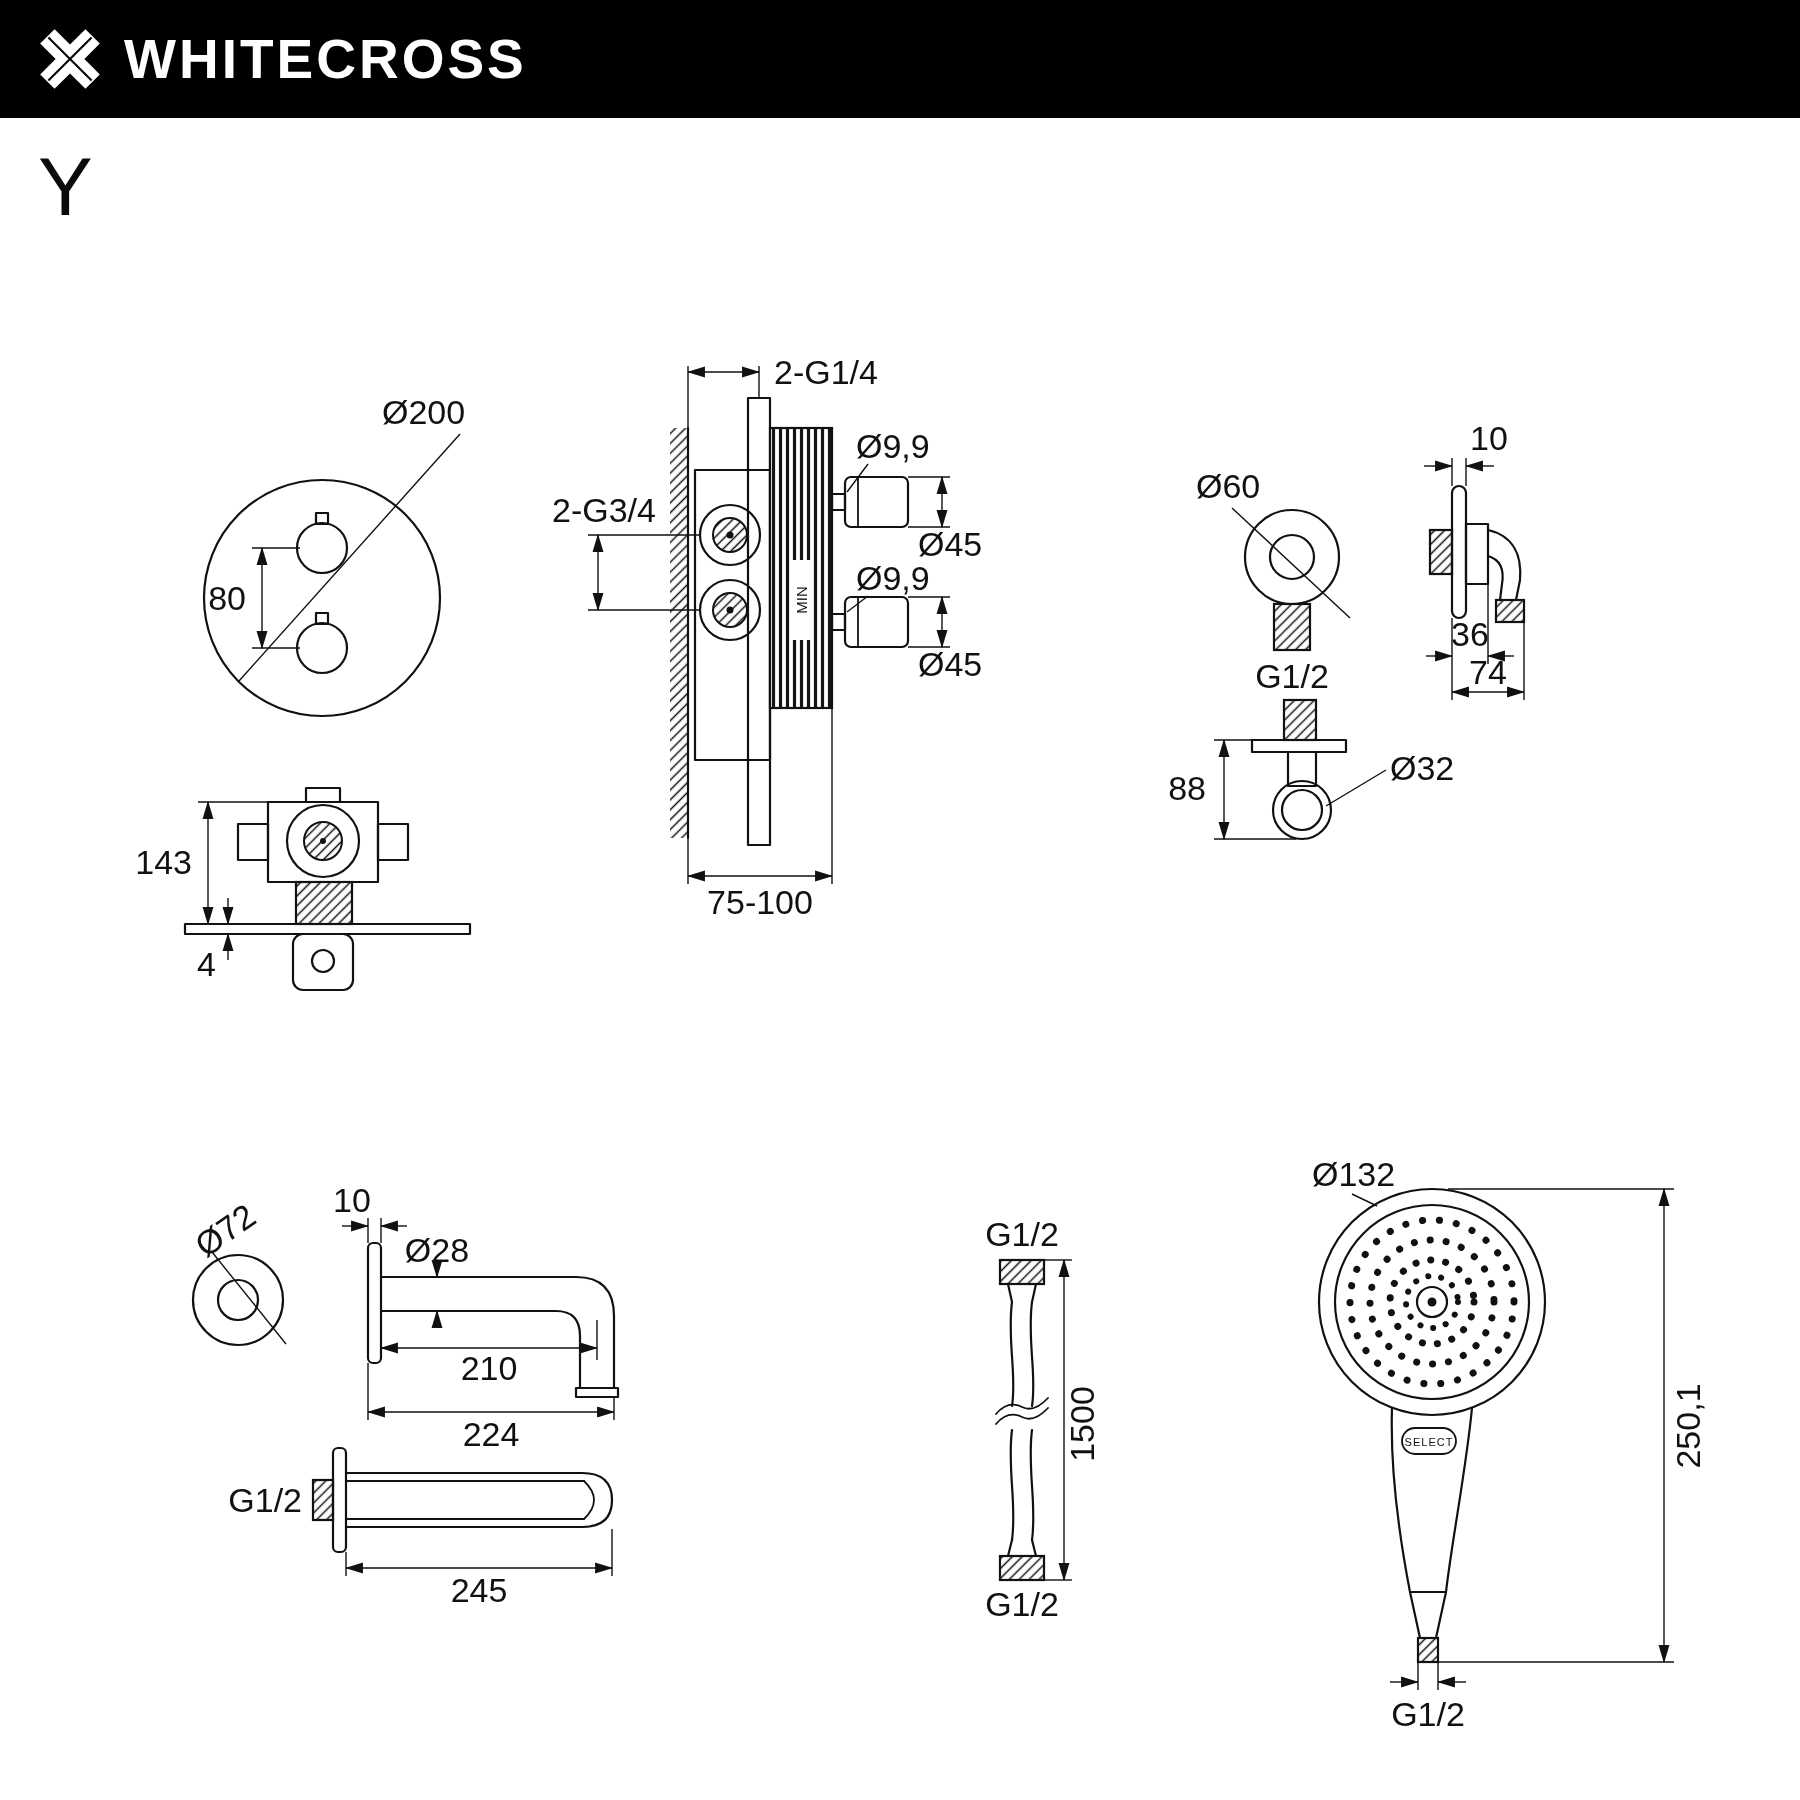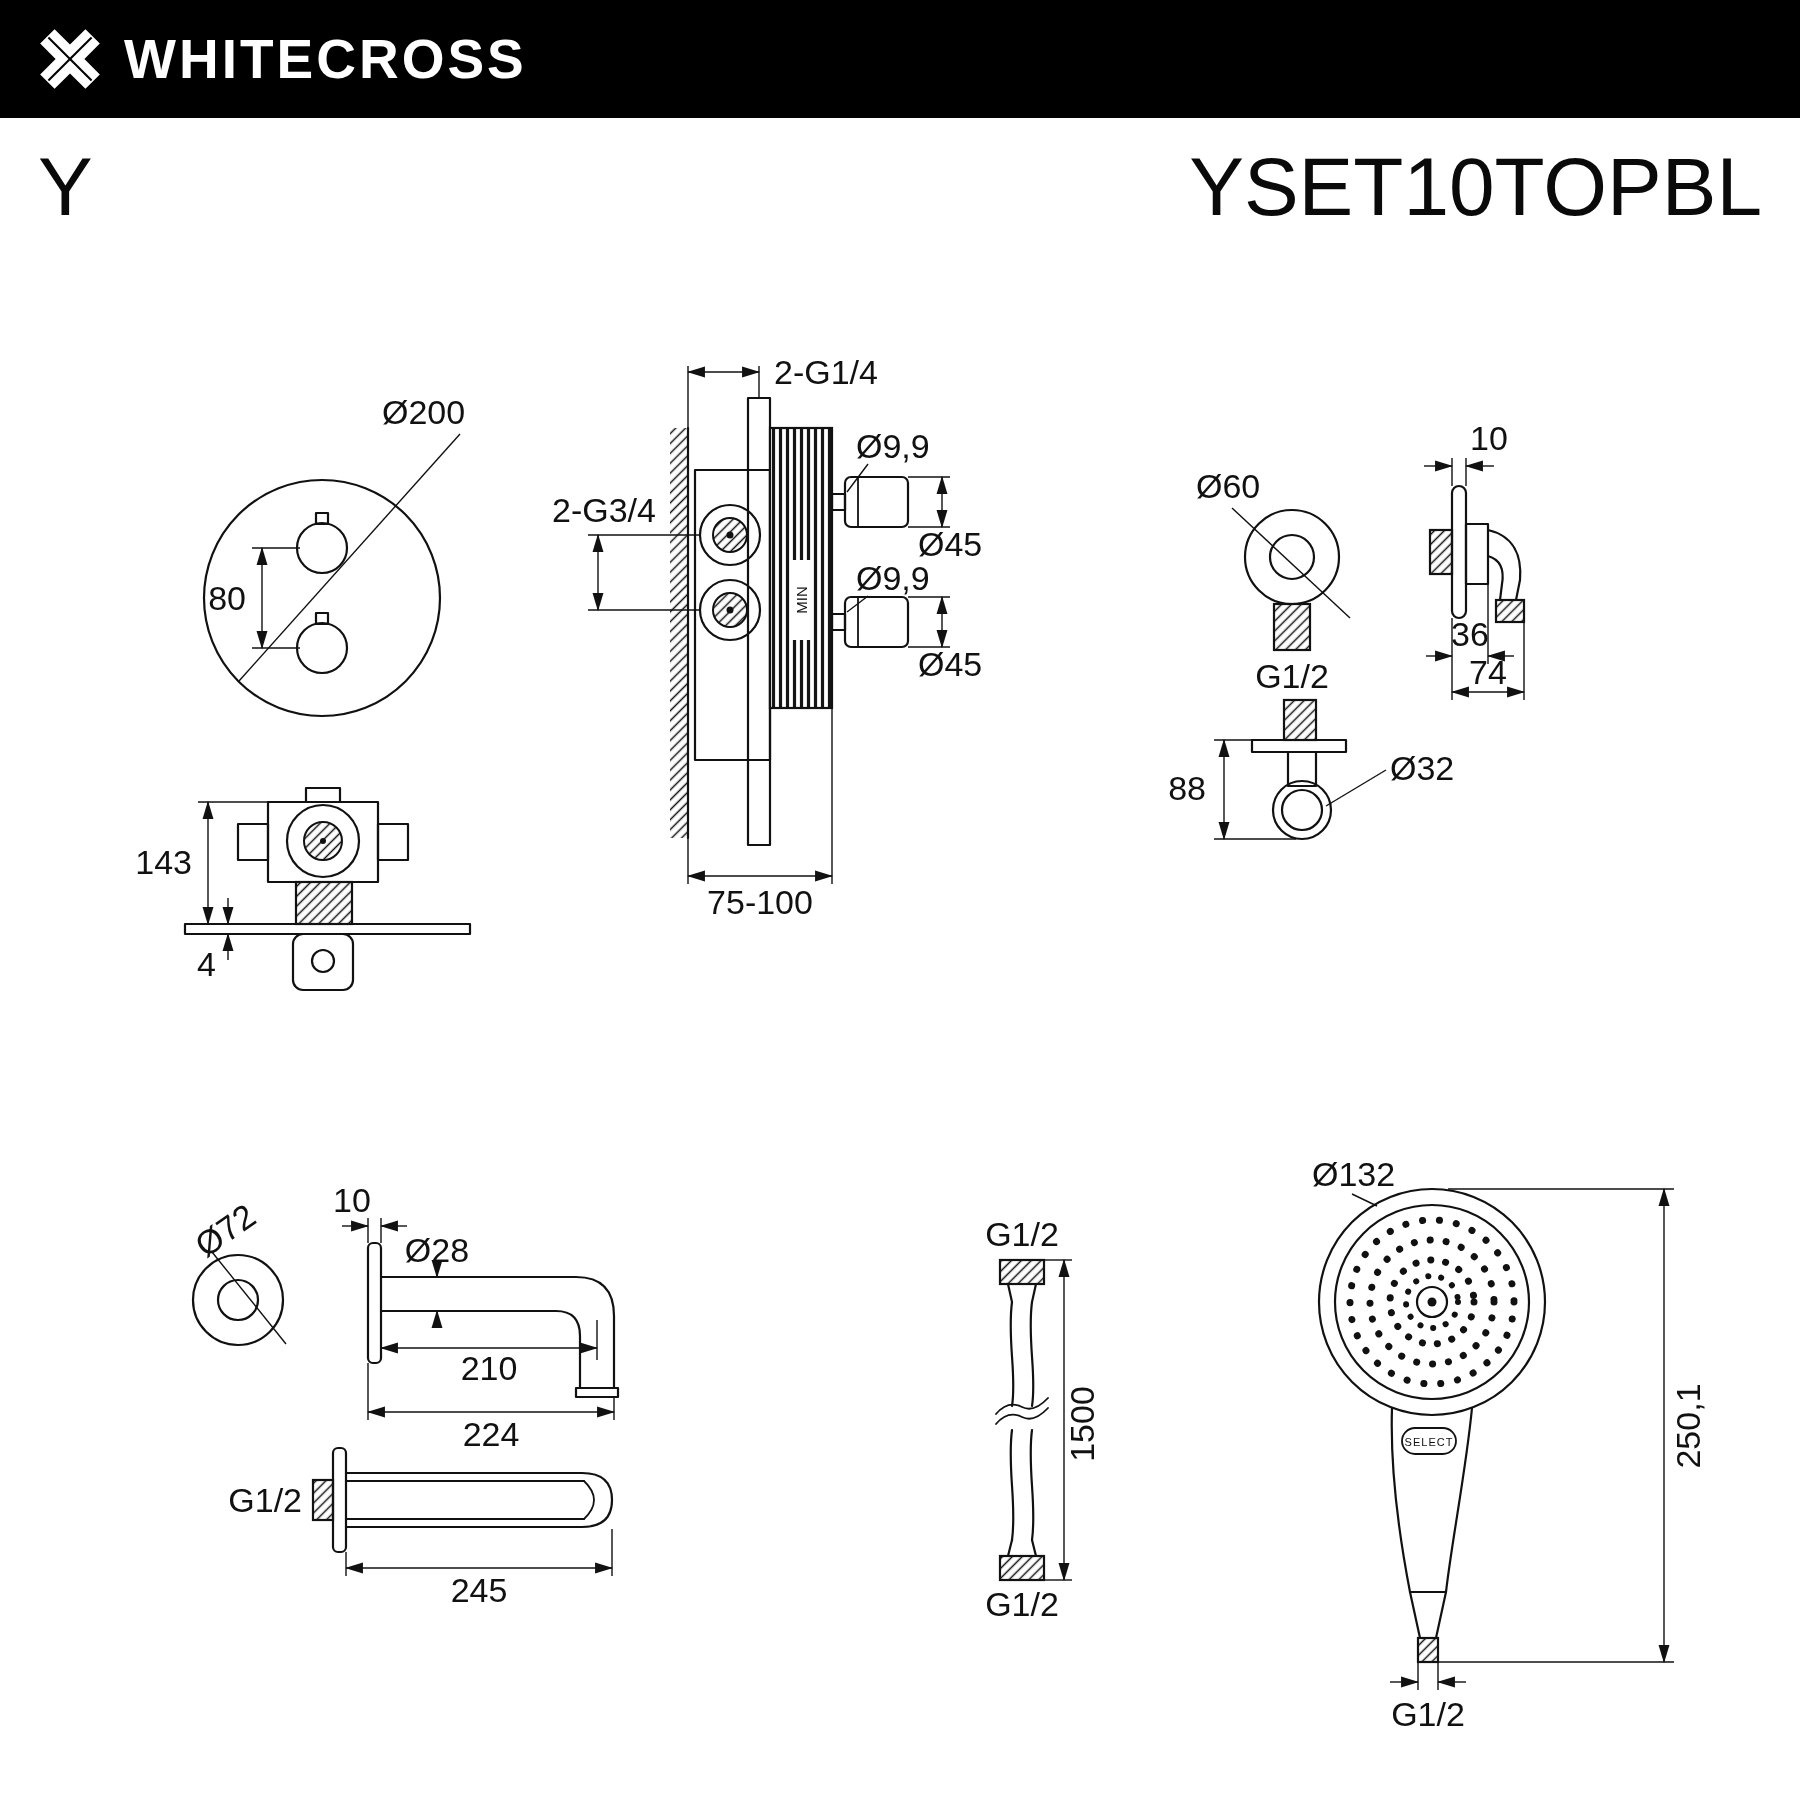--- a/index.html
+++ b/index.html
@@ -29,21 +29,20 @@
     <svg class="logo" viewBox="0 0 70 70">
       <polygon fill="#fff" points="20,6 35,21 50,6 64,20 49,35 64,50 50,64 35,49 20,64 6,50 21,35 6,20"></polygon>
       <line x1="14" y1="14" x2="56" y2="56" stroke="#000" stroke-width="2"></line>
       <line x1="56" y1="14" x2="14" y2="56" stroke="#000" stroke-width="2"></line>
     </svg>
     <span class="brand">WHITECROSS</span>
   </div>
 
   <div class="titlerow">
     <span class="series">Y</span>
-    <span class="model">YSET10TOPBL</span>
   </div>
 
   <svg class="draw" viewBox="0 0 1800 1800">
     <defs>
       <marker id="ar" viewBox="0 0 10 6" refX="9.3" refY="3" markerWidth="13" markerHeight="8" orient="auto-start-reverse">
         <path d="M0,0 L10,3 L0,6 Z" fill="#111"></path>
       </marker>
       <pattern id="hatch" width="7" height="7" patternUnits="userSpaceOnUse" patternTransform="rotate(45)">
         <line x1="3.5" y1="0" x2="3.5" y2="7" stroke="#111" stroke-width="1.5"></line>
       </pattern>

